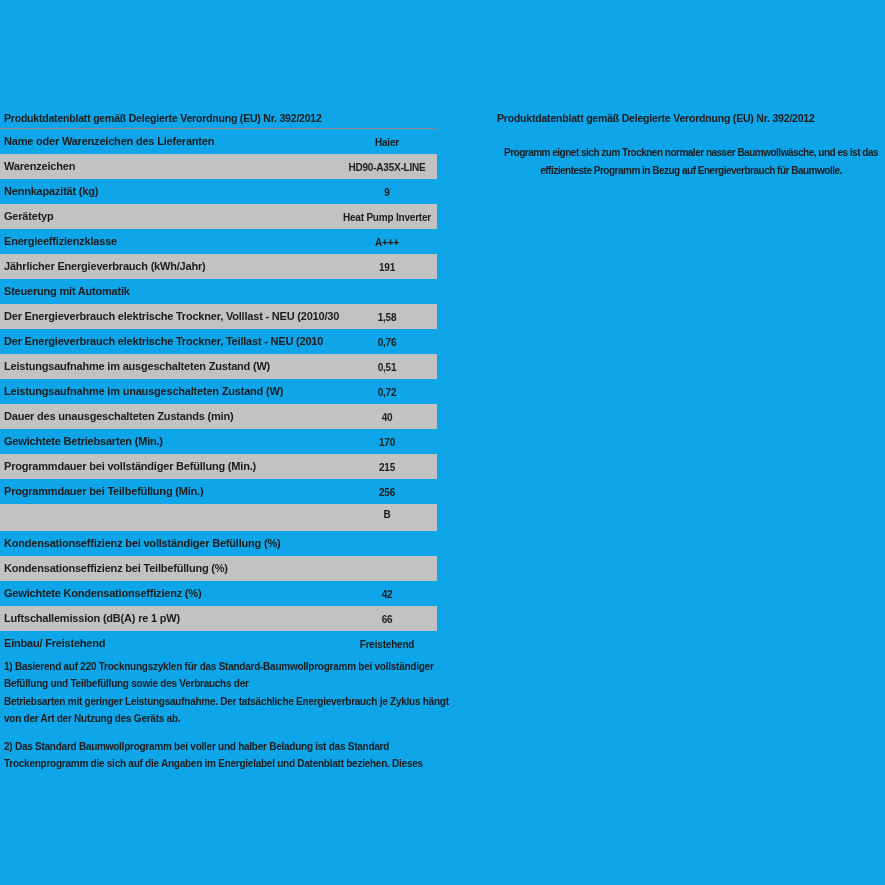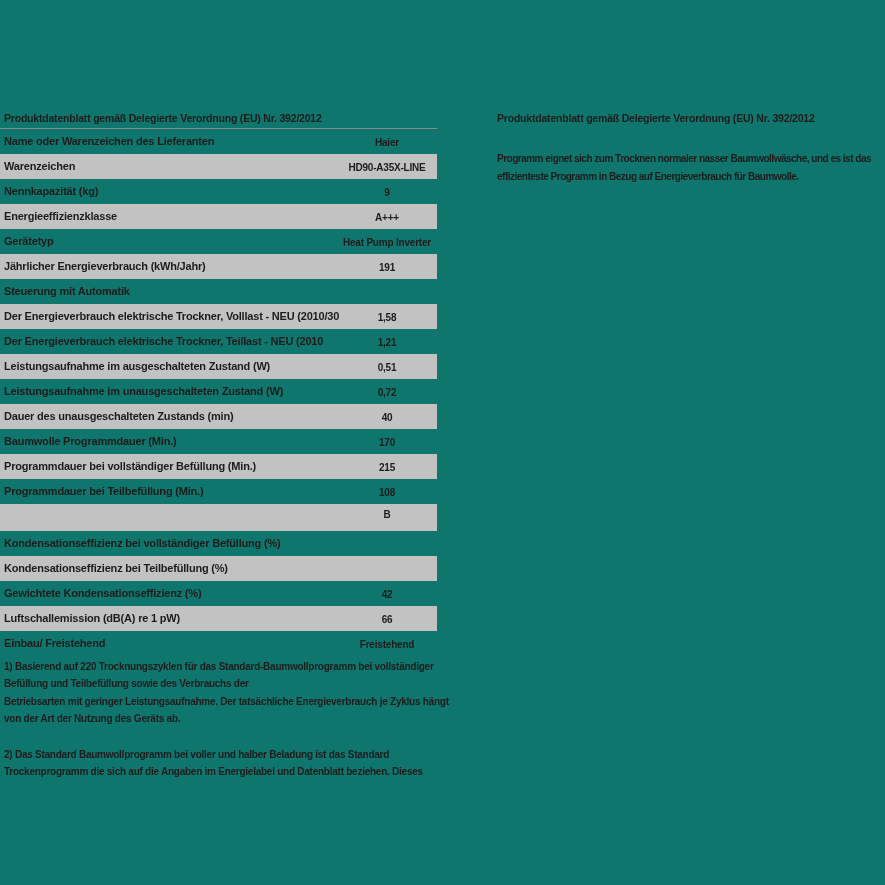--- a/index.html
+++ b/index.html
@@ -4,21 +4,21 @@
 <style>
   html, body {
     margin: 0;
     padding: 0;
     background: #ffffff;
   }
   .page {
     position: relative;
     width: 885px;
     height: 885px;
-    background: #0f766e;
+    background: #0ea5e9;
     overflow: hidden;
     font-family: "Liberation Sans", "DejaVu Sans", sans-serif;
     font-weight: 700;
     color: #1c1c1c;
     -webkit-font-smoothing: antialiased;
   }
 
   
   .left-section {
     position: absolute;
@@ -73,36 +73,36 @@
     left: 4px;
     top: 658px;
     width: 460px;
   }
   .footnote-line {
     font-size: 10px;
     letter-spacing: -0.25px;
     line-height: 17.4px;
     white-space: nowrap;
   }
-  .footnote + .footnote { margin-top: 18px; }
+  .footnote + .footnote { margin-top: 10px; }
 
   
   .right-section {
     position: absolute;
     left: 497px;
     top: 112px;
     width: 388px;
   }
   .right-title {
     font-size: 10.5px;
     letter-spacing: -0.2px;
     line-height: 12px;
     white-space: nowrap;
   }
-  .right-paragraph { margin-top: 26px; }
+  .right-paragraph { margin-top: 20px; text-align: center; }
   .description-line {
     font-size: 10px;
     letter-spacing: -0.5px;
     line-height: 17.5px;
     white-space: nowrap;
   }
 </style>
 </head>
 <body>
 
@@ -118,66 +118,66 @@
       </div>
       <div class="row">
         <div class="row-label">Warenzeichen</div>
         <div class="row-value">HD90-A35X-LINE</div>
       </div>
       <div class="row">
         <div class="row-label">Nennkapazität (kg)</div>
         <div class="row-value">9</div>
       </div>
       <div class="row">
+        <div class="row-label">Gerätetyp</div>
+        <div class="row-value">Heat Pump Inverter</div>
+      </div>
+      <div class="row">
         <div class="row-label">Energieeffizienzklasse</div>
         <div class="row-value">A+++</div>
       </div>
       <div class="row">
-        <div class="row-label">Gerätetyp</div>
-        <div class="row-value">Heat Pump Inverter</div>
-      </div>
-      <div class="row">
         <div class="row-label">Jährlicher Energieverbrauch (kWh/Jahr)</div>
         <div class="row-value">191</div>
       </div>
       <div class="row">
         <div class="row-label">Steuerung mit Automatik</div>
         <div class="row-value"></div>
       </div>
       <div class="row">
         <div class="row-label">Der Energieverbrauch elektrische Trockner, Volllast - NEU (2010/30</div>
         <div class="row-value">1,58</div>
       </div>
       <div class="row">
         <div class="row-label">Der Energieverbrauch elektrische Trockner, Teillast - NEU (2010</div>
-        <div class="row-value">1,21</div>
+        <div class="row-value">0,76</div>
       </div>
       <div class="row">
         <div class="row-label">Leistungsaufnahme im ausgeschalteten Zustand (W)</div>
         <div class="row-value">0,51</div>
       </div>
       <div class="row">
         <div class="row-label">Leistungsaufnahme im unausgeschalteten Zustand (W)</div>
         <div class="row-value">0,72</div>
       </div>
       <div class="row">
         <div class="row-label">Dauer des unausgeschalteten Zustands (min)</div>
         <div class="row-value">40</div>
       </div>
       <div class="row">
-        <div class="row-label">Baumwolle Programmdauer (Min.)</div>
+        <div class="row-label">Gewichtete Betriebsarten (Min.)</div>
         <div class="row-value">170</div>
       </div>
       <div class="row">
         <div class="row-label">Programmdauer bei vollständiger Befüllung (Min.)</div>
         <div class="row-value">215</div>
       </div>
       <div class="row">
         <div class="row-label">Programmdauer bei Teilbefüllung (Min.)</div>
-        <div class="row-value">108</div>
+        <div class="row-value">256</div>
       </div>
       <div class="row">
         <div class="row-value">B</div>
       </div>
       <div class="row">
         <div class="row-label">Kondensationseffizienz bei vollständiger Befüllung (%)</div>
         <div class="row-value"></div>
       </div>
       <div class="row">
         <div class="row-label">Kondensationseffizienz bei Teilbefüllung (%)</div>

